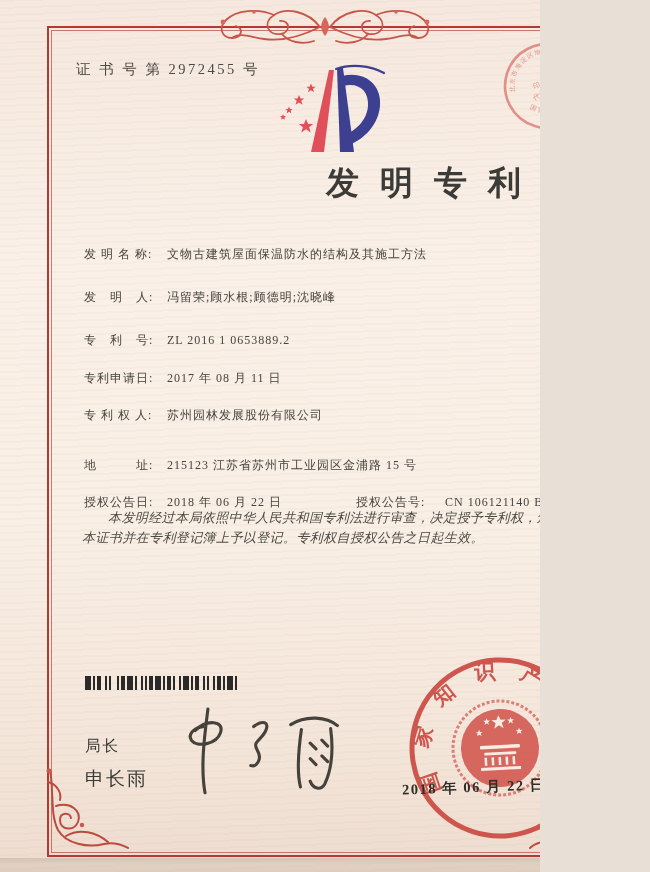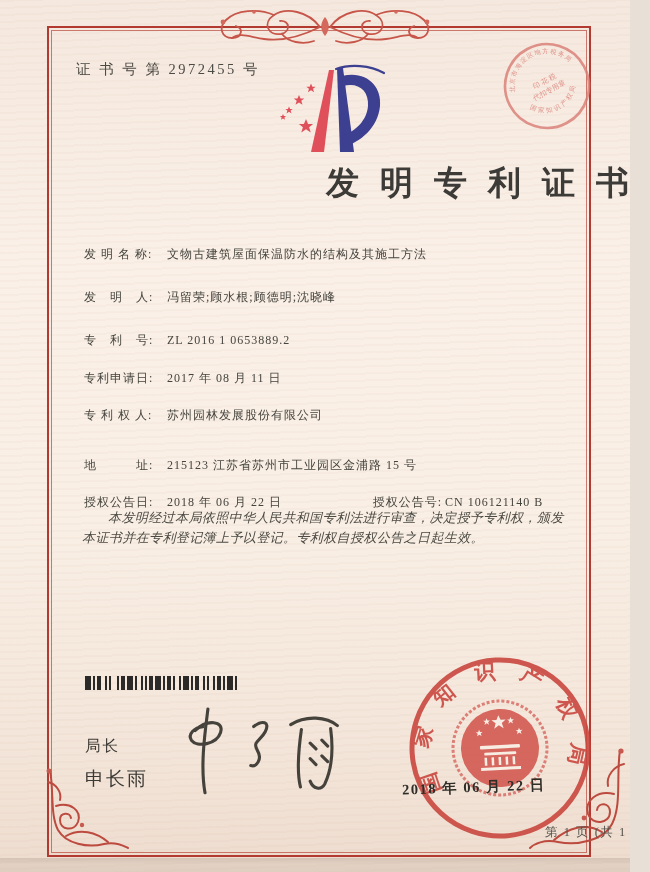--- a/index.html
+++ b/index.html
@@ -1,17 +1,17 @@
 <!DOCTYPE html>
 <html><head>
 <meta charset="utf-8">
 <style>
   html,body{margin:0;padding:0;background:#e8e0d6;}
   .photo{
-    position:relative; width:630px; height:872px; overflow:hidden;
+    position:relative; width:540px; height:872px; overflow:hidden;
     background:linear-gradient(180deg,#f5e8de 0%,#faf0e7 30%,#f9efe5 60%,#f3e4d8 88%,#eddcce 100%);
     font-family:"Liberation Serif","DejaVu Serif",serif;
   }
   .photo::before{content:"";position:absolute;inset:0;
     background:repeating-linear-gradient(178deg,rgba(190,150,130,.05) 0 2px,rgba(255,255,255,0) 2px 7px);
     pointer-events:none;}
   .photo-edge{position:absolute;left:0;right:0;bottom:0;height:14px;
     background:linear-gradient(180deg,rgba(100,82,66,.18),rgba(130,110,92,.10) 45%,rgba(215,200,184,.65));}
   
   .frame{position:absolute;left:47px;top:26px;width:540px;height:827px;
@@ -23,21 +23,21 @@
   .logo{position:absolute;left:266px;top:60px;width:122px;height:98px;}
   .title{position:absolute;left:0;top:161px;width:650px;text-align:right;
     font-size:33px;font-weight:600;color:#3c3b37;letter-spacing:21px;text-indent:21px;}
   
   .fields{position:absolute;left:84px;top:245px;width:492px;color:#45443e;font-size:12px;}
   .field-row{position:relative;height:19px;line-height:19px;white-space:nowrap;}
   .fr0,.fr1{margin-bottom:24px;}
   .fr2{margin-bottom:19px;} .fr3{margin-bottom:18px;} .fr4{margin-bottom:31px;} .fr5{margin-bottom:18px;}
   .flabel{display:inline-block;width:80px;letter-spacing:1px;}
   .fvalue{letter-spacing:1px;}
-  .grant-pair2{position:absolute;left:272px;top:0;text-align:right;}
+  .grant-pair2{position:absolute;left:272px;top:0;}
   .grant-pair2 .flabel{width:86px;}
   
   .body-text{position:absolute;left:82px;top:508px;width:492px;color:#4b4a43;}
   .body-text p{margin:0;font-size:13px;line-height:19.6px;text-indent:2em;
     font-style:italic;letter-spacing:.4px;}
   
   .barcode{position:absolute;left:85px;top:676px;width:168px;height:14px;}
   
   .sig-title{position:absolute;left:85px;top:736px;font-size:15.5px;color:#3b3934;letter-spacing:2px;text-align:right;}
   .sig-name{position:absolute;left:85px;top:766px;font-size:19px;color:#3b3934;letter-spacing:2px;}

